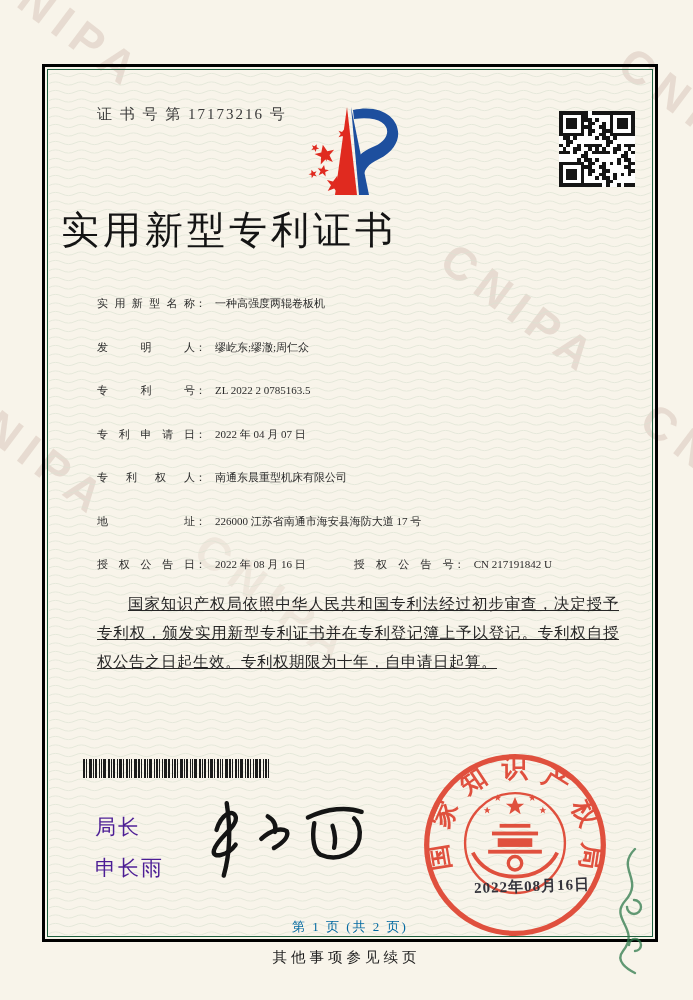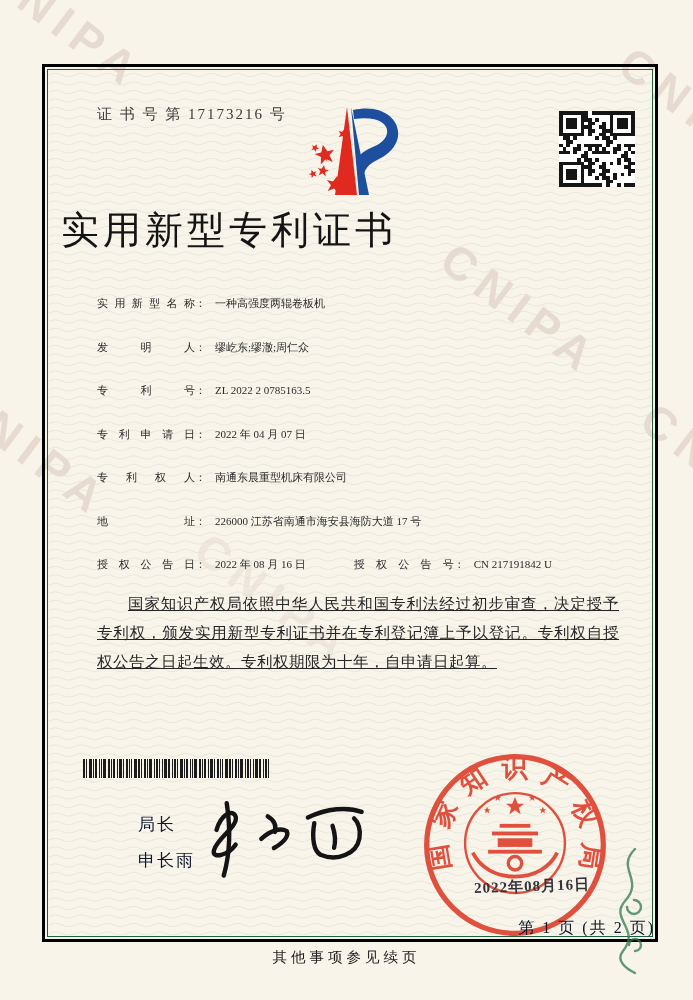--- a/index.html
+++ b/index.html
@@ -46,33 +46,33 @@
   .pair2{margin-left:48px;}
   .pair2 .field-label{width:100px;}
   .body-text{
     position:absolute;left:52px;top:522px;width:522px;z-index:3;
     font-size:15.5px;line-height:29px;text-align:justify;color:#262626;
     letter-spacing:0.5px;
     text-decoration:underline;
   }
   .body-text p{margin:0;text-indent:2em;}
   .barcode{position:absolute;left:38px;top:692px;z-index:3;}
-  .sig-block{position:absolute;left:50px;top:746px;z-index:3;font-size:17px;color:#0f172a;margin-left:43px;}
+  .sig-block{position:absolute;left:50px;top:746px;z-index:3;font-size:21px;color:#4c1d95;}
   .sig-title{margin-bottom:13px;letter-spacing:2px;}
   .sig-name{letter-spacing:2px;}
   .signature-svg{position:absolute;left:138px;top:722px;z-index:3;}
   .seal{position:absolute;left:374px;top:682px;z-index:3;}
   .seal-date{
     position:absolute;left:394px;top:810px;width:186px;z-index:4;
     font-size:15px;font-weight:bold;letter-spacing:1px;color:#33333b;
     text-align:center;transform:rotate(-2deg);
   }
   .page-info{
-    position:absolute;left:0;top:851px;width:100%;text-align:right;z-index:3;
-    font-size:16px;letter-spacing:2px;color:#0f172a;
+    position:absolute;left:0;top:851px;width:100%;text-align:center;z-index:3;
+    font-size:13px;letter-spacing:2px;color:#0369a1;
   }
   .flourish{position:absolute;left:560px;top:778px;z-index:2;opacity:.75;}
   .footer-note{
     position:absolute;left:0;top:948px;width:100%;text-align:center;z-index:2;
     font-size:14.5px;letter-spacing:4px;color:#1d1d1d;
   }
 </style>
 </head>
 <body>
 

